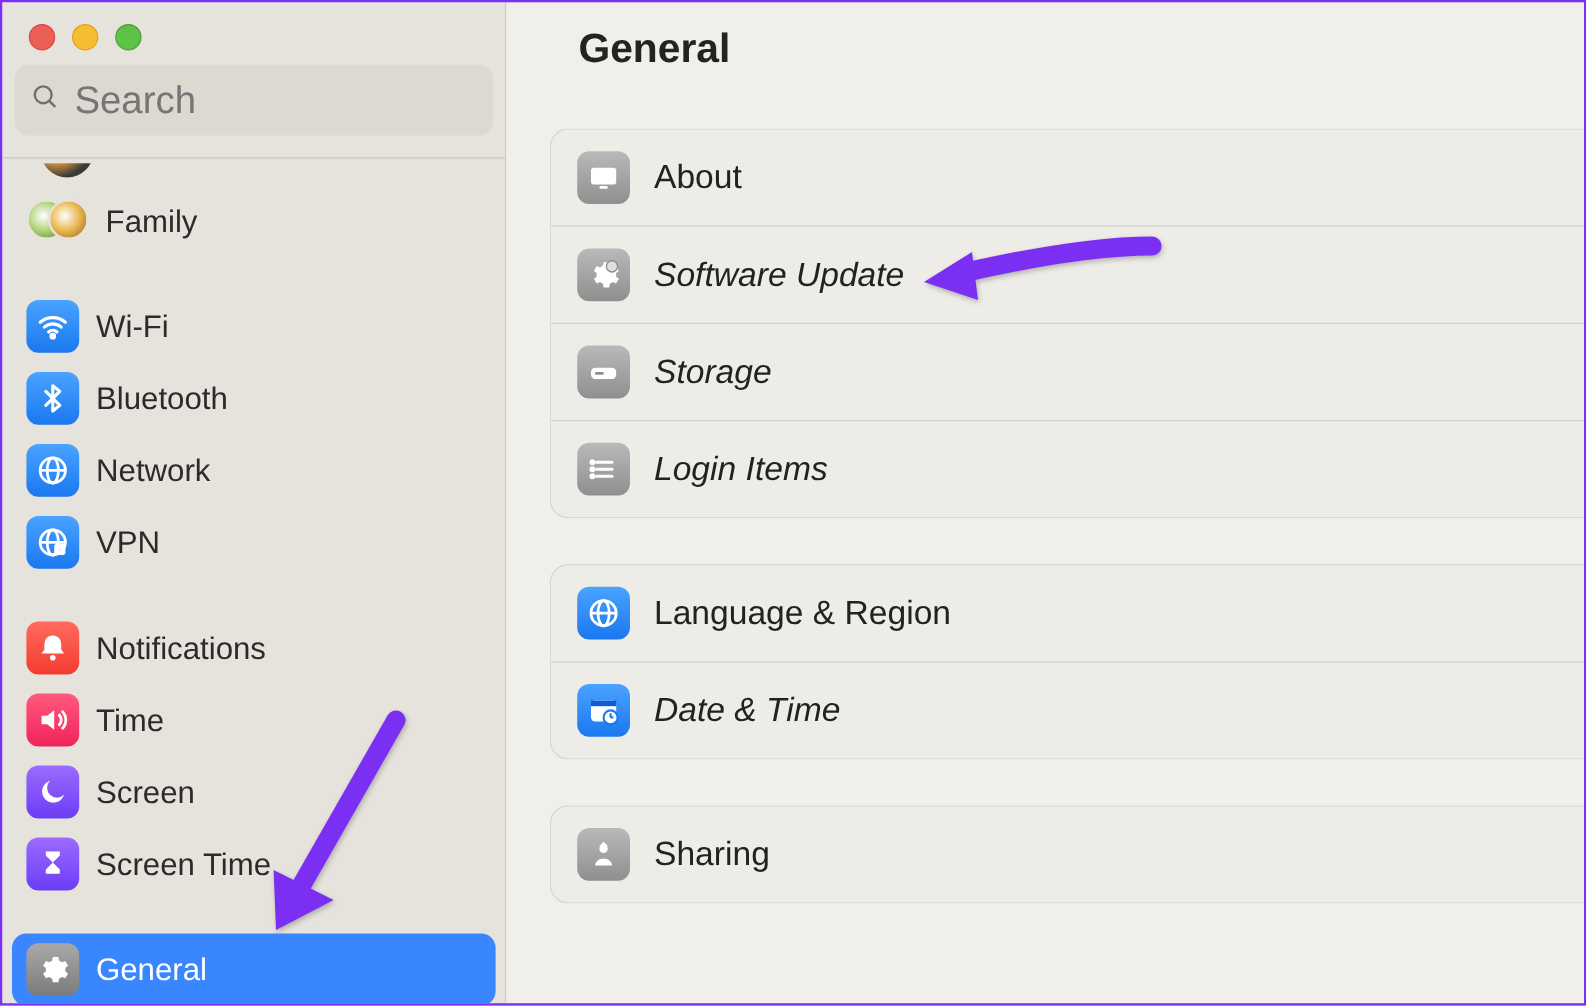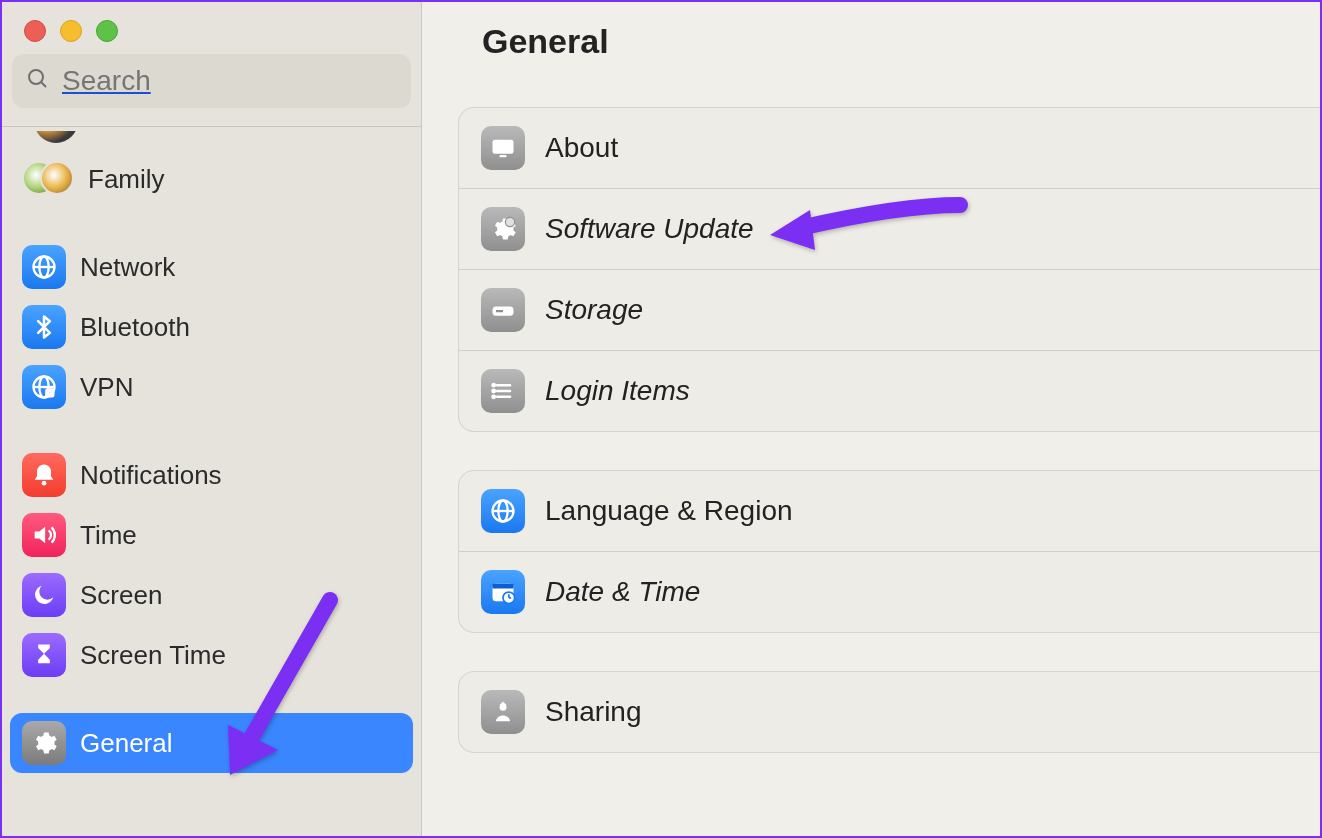--- a/index.html
+++ b/index.html
@@ -8,21 +8,21 @@
   .window { display: flex; width: 100%; height: 100%; }
   
   .sidebar { width: 420px; background: #e6e3dc; display: flex; flex-direction: column; border-right: 1px solid rgba(0,0,0,0.12); }
   .traffic { padding: 18px 22px 12px 22px; display: flex; gap: 14px; }
   .tlight { width: 22px; height: 22px; border-radius: 50%; }
   .red { background: #ec5f56; border: 1px solid #da4840; }
   .yellow { background: #f5bd2f; border: 1px solid #dda41a; }
   .green { background: #5ec246; border: 1px solid #4aa334; }
   .search-wrap { padding: 0 10px 18px 10px; }
   .search { display: flex; align-items: center; gap: 10px; background: #dcd9d0; border-radius: 12px; padding: 10px 14px; }
-  .search input { border: none; outline: none; background: transparent; font-size: 28px; color: #1d4ed8; width: 100%; text-decoration: underline; }
+  .search input { border: none; outline: none; background: transparent; font-size: 32px; color: #1d4ed8; width: 100%; }
   .search svg { width: 24px; height: 24px; stroke: #6f6f6f; fill: none; stroke-width: 2; }
   .divider { height: 1px; background: rgba(0,0,0,0.12); margin: 0 0 4px 0; }
   .sidebar-scroll { flex: 1; overflow-y: hidden; padding: 0 8px 6px 8px; }
   .avatar-cut { height: 12px; margin-left: 24px; margin-bottom: 6px; }
   .avatar-circle { width: 44px; height: 44px; border-radius: 50%; background: radial-gradient(circle at 30% 30%, #fff, #e09b40 40%, #3a3a3a 70%); position: relative; top: -32px; }
   .sb-item { display: flex; align-items: center; gap: 14px; padding: 8px 12px; border-radius: 12px; cursor: default; }
   .sb-item.active { background: #3a86ff; }
   .sb-item.active .sb-label { color: #fff; }
   .sb-label { font-size: 26px; color: #2b2b2b; }
   .sb-icon { width: 44px; height: 44px; border-radius: 10px; display: flex; align-items: center; justify-content: center; flex-shrink: 0; }
@@ -89,35 +89,46 @@
             <div class="a1"></div>
             <div class="a2"></div>
           </div>
         <span class="sb-label">Family</span>
       </div>
 
       <div class="sb-group-gap"></div>
 
       <div class="sb-item">
         <div class="sb-icon bg-blue">
+          <svg viewBox="0 0 24 24" fill="none" stroke="#fff" stroke-width="2.2" stroke-linecap="round">
+              <path d="M3 9a14 14 0 0 1 18 0"></path>
+              <path d="M6 12.5a9 9 0 0 1 12 0"></path>
+              <path d="M9 16a4.5 4.5 0 0 1 6 0"></path>
+              <circle cx="12" cy="19" r="1.3" fill="#fff"></circle>
+            </svg>
+        </div>
+        <span class="sb-label">Wi-Fi</span>
+      </div>
+      <div class="sb-item">
+        <div class="sb-icon bg-blue">
+          <svg viewBox="0 0 24 24" fill="none" stroke="#fff" stroke-width="2.2" stroke-linejoin="round" stroke-linecap="round">
+              <path d="M7 7l10 10-5 4V3l5 4L7 17"></path>
+            </svg>
+        </div>
+        <span class="sb-label">Bluetooth</span>
+      </div>
+      <div class="sb-item">
+        <div class="sb-icon bg-blue">
           <svg viewBox="0 0 24 24" fill="none" stroke="#fff" stroke-width="2">
               <circle cx="12" cy="12" r="9"></circle>
               <ellipse cx="12" cy="12" rx="4" ry="9"></ellipse>
               <line x1="3" y1="12" x2="21" y2="12"></line>
             </svg>
         </div>
         <span class="sb-label">Network</span>
-      </div>
-      <div class="sb-item">
-        <div class="sb-icon bg-blue">
-          <svg viewBox="0 0 24 24" fill="none" stroke="#fff" stroke-width="2.2" stroke-linejoin="round" stroke-linecap="round">
-              <path d="M7 7l10 10-5 4V3l5 4L7 17"></path>
-            </svg>
-        </div>
-        <span class="sb-label">Bluetooth</span>
       </div>
       <div class="sb-item">
         <div class="sb-icon bg-blue">
           <svg viewBox="0 0 24 24" fill="none" stroke="#fff" stroke-width="2">
               <circle cx="12" cy="12" r="9"></circle>
               <ellipse cx="12" cy="12" rx="4" ry="9"></ellipse>
               <line x1="3" y1="12" x2="21" y2="12"></line>
               <rect x="13" y="13" width="8" height="8" rx="2" fill="#fff" stroke="none"></rect>
               <circle cx="17" cy="17" r="1.3" fill="#1a78f0"></circle>
             </svg>

